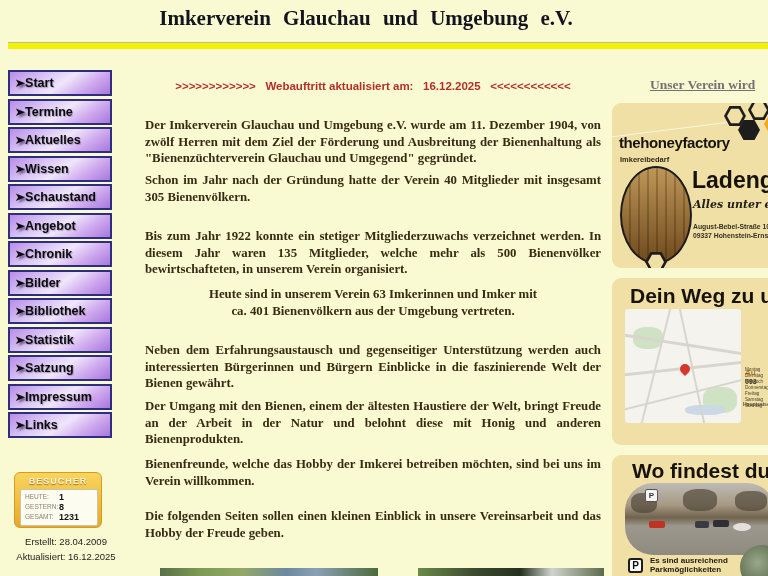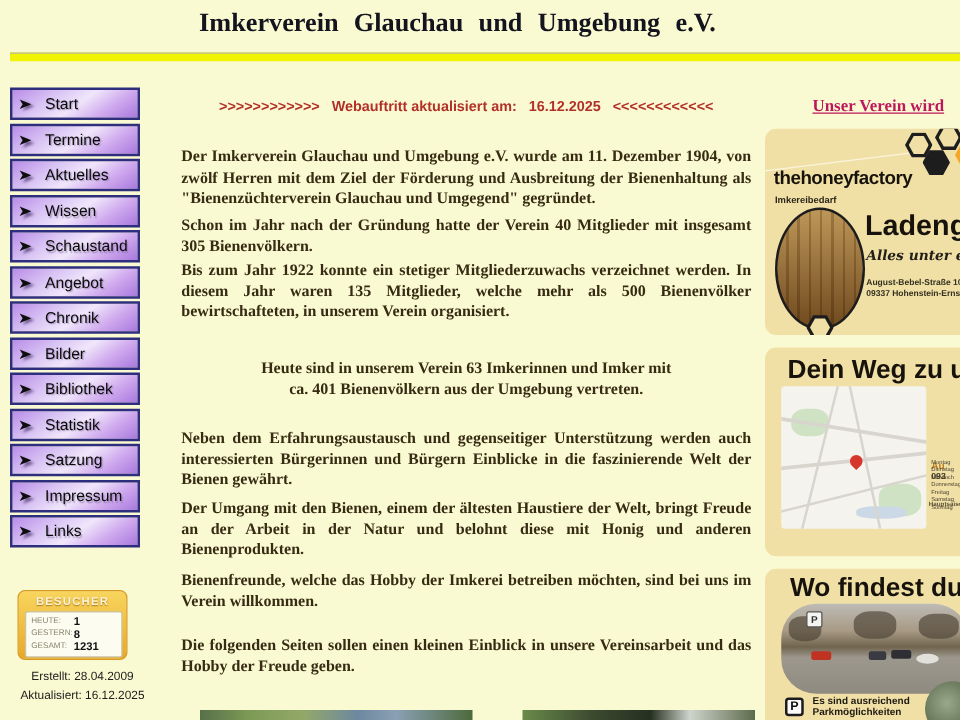--- a/index.html
+++ b/index.html
@@ -8,21 +8,21 @@
   .site-title{position:absolute;top:6px;left:0;width:732px;text-align:center;
     font:bold 21px "Liberation Serif",serif;color:#14141e;word-spacing:7px;}
   .accent-bar{position:absolute;top:42px;left:8px;width:760px;height:6px;background:#F2F203;border-top:1px solid #b9b9a0;}
 
   
   .nav-btn{position:absolute;left:8px;width:104px;height:26px;box-sizing:border-box;
     border:2px solid #2e2e7e;cursor:pointer;display:flex;align-items:center;
     background:linear-gradient(145deg,#b98ce8 0%,#d9c4f4 30%,#f0e6fb 52%,#cfa9ee 75%,#a878dd 100%);}
   .nav-arrow{font-size:12px;color:#0d0d0d;margin-left:5px;line-height:1;
     text-shadow:2px 2px 2px rgba(90,70,120,.8);transform:scaleX(1.15);}
-  .nav-label{font-weight:normal;font-size:12.5px;color:#0a0a0a;margin-left:11px;
+  .nav-label{font-weight:bold;font-size:12.5px;color:#0a0a0a;
     text-shadow:1px 1px 1px rgba(120,100,150,.55);}
 
   
   .counter{position:absolute;left:14px;top:461px;width:88px;height:56px;border-radius:6px;
     background:linear-gradient(#f8d55e,#e9a827);border:1px solid #d69a22;box-sizing:border-box;margin-top:11px;}
   .counter-title{position:absolute;top:3px;left:0;width:100%;text-align:center;
     font-weight:bold;font-size:9px;letter-spacing:1px;color:#fdf4d8;text-shadow:0 1px 1px rgba(160,110,20,.9);}
   .counter-panel{position:absolute;left:5px;top:16px;width:76px;height:35px;background:#fcfcf0;
     border:1px solid #c9c3a8;border-radius:2px;}
   .counter-row{position:absolute;left:4px;width:70px;height:10px;}
@@ -39,21 +39,21 @@
   .para.center{text-align:center;white-space:pre-line;}
 
   .photo-strip{position:absolute;top:568px;height:10px;}
   .photo-strip.left{left:160px;width:218px;
     background:linear-gradient(90deg,#57704a 0%,#7d9a55 18%,#93a868 38%,#6d88a0 58%,#8aa0b4 72%,#4d6a3c 100%);}
   .photo-strip.right{left:418px;width:186px;
     background:linear-gradient(90deg,#6a8a4a 0%,#3c4a30 30%,#253020 55%,#cfd4cc 72%,#5c6a4c 100%);}
 
   
   .aside-link{position:absolute;left:650px;top:77px;white-space:nowrap;cursor:pointer;
-    font:bold 13.5px "Liberation Serif",serif;color:#be185d;text-decoration:underline;}
+    font:bold 13.5px "Liberation Serif",serif;color:#737373;text-decoration:underline;}
   .ad{position:absolute;left:612px;width:170px;background:#F1E0A6;border-radius:9px;cursor:pointer;overflow:hidden;}
   .ad1{top:103px;height:165px;}
   .ad2{top:278px;height:167px;}
   .ad3{top:455px;height:130px;border-bottom-left-radius:0;border-bottom-right-radius:0;}
   .swoosh{position:absolute;left:-6px;top:26px;width:130px;height:1px;background:rgba(255,255,255,.65);transform:rotate(-7deg);}
 
   .hex{position:absolute;clip-path:polygon(25% 5%,75% 5%,100% 50%,75% 95%,25% 95%,0 50%);}
   .hex .inner{position:absolute;left:3px;top:3px;right:3px;bottom:3px;background:#F1E0A6;
     clip-path:polygon(25% 5%,75% 5%,100% 50%,75% 95%,25% 95%,0 50%);}
   .brand{position:absolute;left:7px;top:31px;font-weight:bold;font-size:15px;color:#17130c;letter-spacing:-.4px;white-space:nowrap;}
@@ -170,21 +170,21 @@
         </div>
     </div>
   </div>
 
   <div class="footer-note" style="top:536px">Erstellt: 28.04.2009</div>
   <div class="footer-note" style="top:551px">Aktualisiert: 16.12.2025</div>
 
   <div class="banner">&gt;&gt;&gt;&gt;&gt;&gt;&gt;&gt;&gt;&gt;&gt;&gt;   Webauftritt aktualisiert am:   16.12.2025   &lt;&lt;&lt;&lt;&lt;&lt;&lt;&lt;&lt;&lt;&lt;&lt;</div>
   <p class="para" style="top:117px">Der Imkerverein Glauchau und Umgebung e.V. wurde am 11. Dezember 1904, von zwölf Herren mit dem Ziel der Förderung und Ausbreitung der Bienenhaltung als "Bienenzüchterverein Glauchau und Umgegend"  gegründet.</p>
   <p class="para" style="top:172px">Schon im Jahr nach der Gründung hatte der Verein 40 Mitglieder mit insgesamt 305 Bienenvölkern.</p>
-  <p class="para" style="top:208px">Bis zum Jahr 1922 konnte ein stetiger Mitgliederzuwachs verzeichnet werden. In diesem Jahr waren 135 Mitglieder, welche mehr als 500 Bienenvölker bewirtschafteten, in unserem Verein organisiert.</p>
+  <p class="para" style="top:228px">Bis zum Jahr 1922 konnte ein stetiger Mitgliederzuwachs verzeichnet werden. In diesem Jahr waren 135 Mitglieder, welche mehr als 500 Bienenvölker bewirtschafteten, in unserem Verein organisiert.</p>
   <p class="para center" style="top:286px">Heute sind in unserem Verein 63 Imkerinnen und Imker mit
 ca. 401 Bienenvölkern aus der Umgebung vertreten.</p>
   <p class="para" style="top:342px">Neben dem Erfahrungsaustausch und gegenseitiger Unterstützung werden auch interessierten Bürgerinnen und Bürgern Einblicke in die faszinierende Welt der Bienen gewährt.</p>
   <p class="para" style="top:456px">Bienenfreunde, welche das Hobby der Imkerei betreiben möchten, sind bei uns im Verein willkommen.</p>
   <p class="para" style="top:398px">Der Umgang mit den Bienen, einem der ältesten Haustiere der Welt, bringt Freude an der Arbeit in der Natur und belohnt diese mit Honig und anderen Bienenprodukten.</p>
   <p class="para" style="top:508px">Die folgenden Seiten sollen einen kleinen Einblick in unsere Vereinsarbeit und das Hobby der Freude geben.</p>
 
   <div class="photo-strip left"></div>
   <div class="photo-strip right"></div>
 

